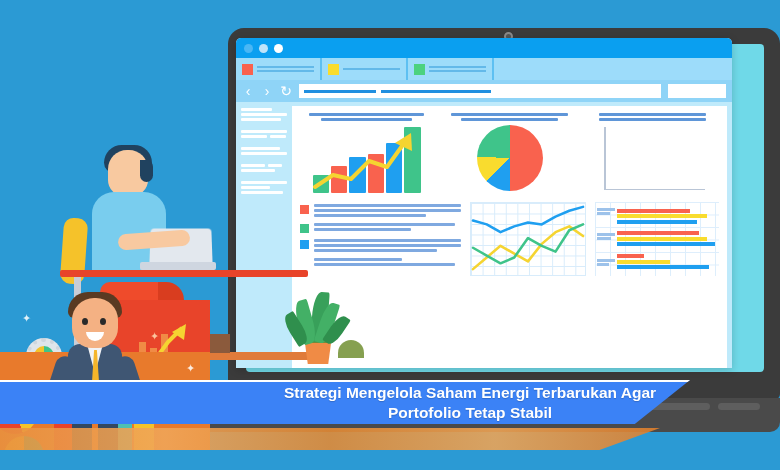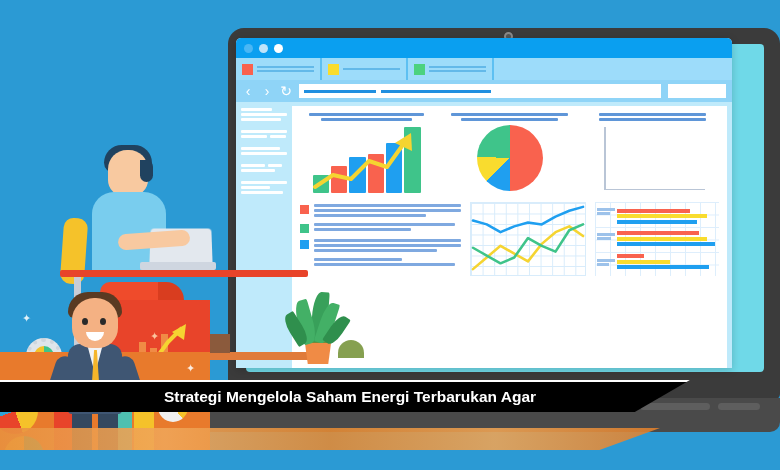--- a/index.html
+++ b/index.html
@@ -389,25 +389,25 @@
               background: #34485f; border-radius: 4px; }
   .bm-shoe-l { position: absolute; left: 20px; top: 176px; width: 28px; height: 10px;
                background: #2a2a2a; border-radius: 6px 4px 4px 6px; }
   .bm-shoe-r { position: absolute; left: 54px; top: 176px; width: 28px; height: 10px;
                background: #2a2a2a; border-radius: 4px 6px 6px 4px; }
 
   
   .banner {
     position: absolute;
     left: 0; top: 380px;
-    width: 690px; height: 32px;
-    background: #000000;
+    width: 690px; height: 44px;
+    background: #3b82f6;
     border-top: 2px solid #ffffff;
     clip-path: polygon(0 0, 100% 0, 92% 100%, 0 100%);
-    display: flex; align-items: center; justify-content: center;
+    display: flex; align-items: center; justify-content: flex-end;
   }
   .banner-text {
     color: #ffffff;
     font-size: 15.5px;
     font-weight: bold;
     text-align: center;
     line-height: 1.32;
     width: 440px;
     margin-left: 10px;
     text-shadow: 0 1px 1px rgba(0,0,0,.18);
@@ -719,17 +719,18 @@
     <div class="bm-head"></div>
     <div style="position:absolute;left:38px;top:36px;width:6px;height:7px;background:#2a2a2a;border-radius:50%"></div>
     <div style="position:absolute;left:56px;top:36px;width:6px;height:7px;background:#2a2a2a;border-radius:50%"></div>
     <div style="position:absolute;left:42px;top:50px;width:18px;height:9px;background:#ffffff;border-radius:0 0 9px 9px"></div>
   </div>
 
   <div class="banner-strip"></div>
   <div class="banner">
     <div class="banner-text">
       <span>Strategi Mengelola Saham Energi Terbarukan Agar</span><br>
+      <span>Portofolio Tetap Stabil</span>
     </div>
   </div>
   <div class="bottom-strip"></div>
 
 </div>
 
 </body></html>

